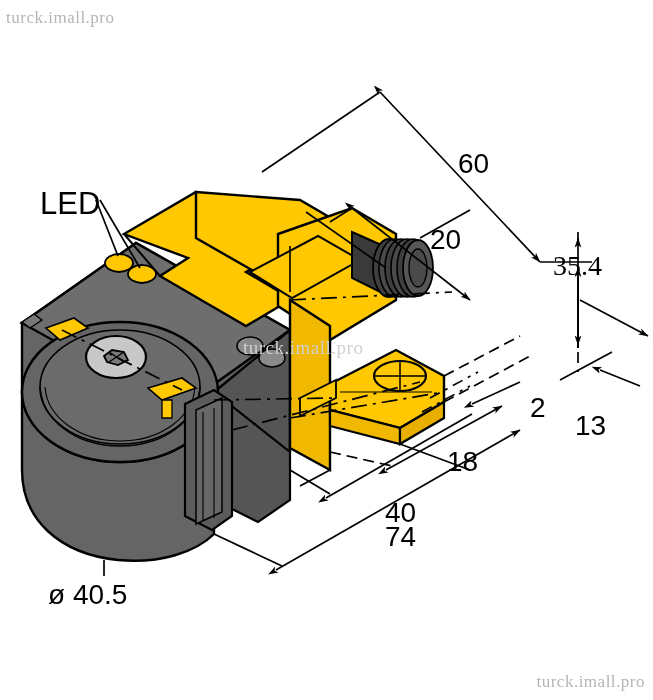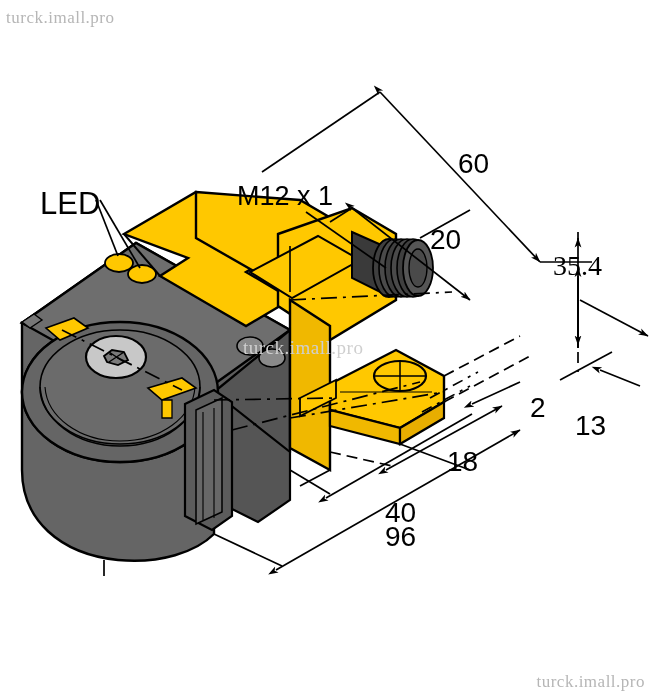--- a/index.html
+++ b/index.html
@@ -243,36 +243,36 @@
       <path d="M420,238 L470,210"></path>
       <path d="M444,376 L520,336" stroke-dasharray="11 6"></path>
       <path d="M444,402 L530,356" stroke-dasharray="11 6"></path>
       <path d="M400,444 L470,470" stroke-dasharray="0"></path>
       <path d="M330,470 L300,486"></path>
     </g>
   </svg>
 
   <div class="dimlabel" style="left:40px; top:178px; font-size:31px;margin-top:8px;">LED</div>
 
-  <div class="dimlabel" style="left:237px; top:181px; font-size:27px;">M12 x 1</div>
 
   <div class="dimlabel" style="left:458px; top:148px; font-size:28px;">60</div>
 
   <div class="dimlabel" style="left:430px; top:224px; font-size:28px;">20</div>
 
   <div class="dimlabel" style="left:553px; top:250px; font-size:28px;font-family:Liberation Serif, serif;">35.4</div>
 
   <div class="dimlabel" style="left:530px; top:392px; font-size:28px;">2</div>
 
   <div class="dimlabel" style="left:575px; top:410px; font-size:28px;">13</div>
 
   <div class="dimlabel" style="left:447px; top:446px; font-size:28px;">18</div>
 
   <div class="dimlabel" style="left:385px; top:478px; font-size:28px;margin-top:19px;">40</div>
 
-  <div class="dimlabel" style="left:385px; top:521px; font-size:28px;">96</div>
-
+  <div class="dimlabel" style="left:385px; top:521px; font-size:28px;">74</div>
+
+  <div class="dimlabel" style="left:48px; top:579px; font-size:28px;">ø 40.5</div>
 
   <div class="wm" id="wm-tl">turck.imall.pro</div>
   <div class="wm" id="wm-ctr">turck.imall.pro</div>
   <div class="wm" id="wm-br">turck.imall.pro</div>
 
 </div>
 
 </body></html>

